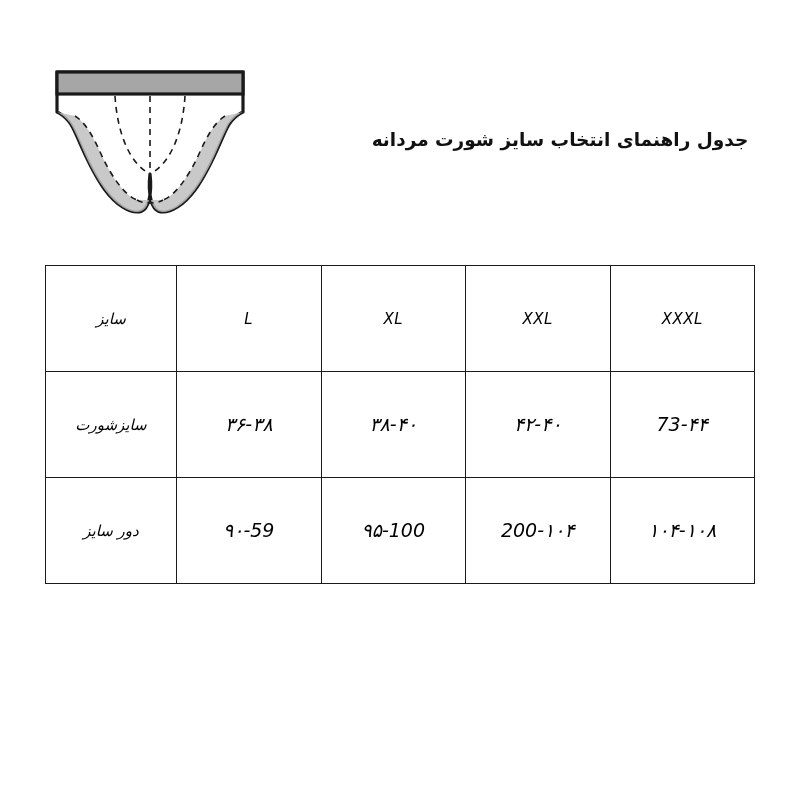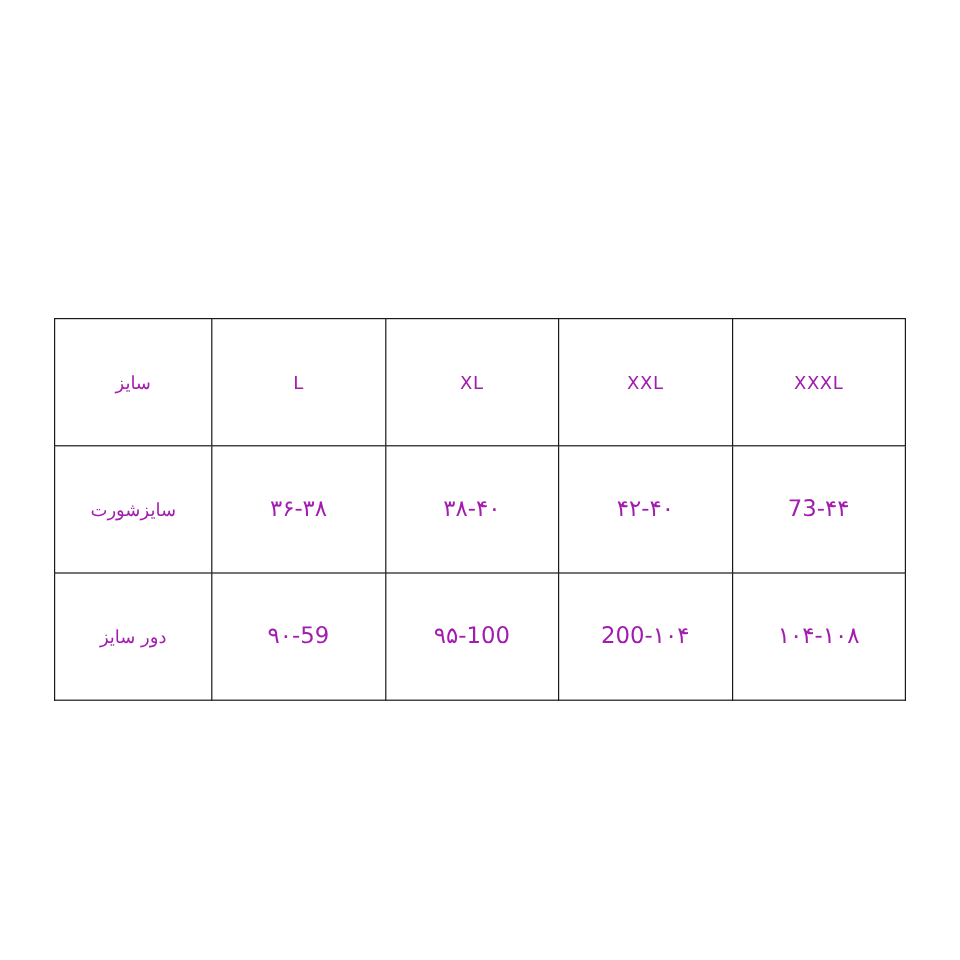--- a/index.html
+++ b/index.html
@@ -74,22 +74,23 @@
     border-collapse: collapse;
     table-layout: fixed;
     direction: rtl;
   }
   table.size-table td {
     border: 1px solid #1a1a1a;
     height: 105px;
     text-align: center;
     vertical-align: middle;
     font-size: 15px;
-    color: #a21caf;
+    color: #000000;
     padding: 0;
+    font-style: italic;
   }
   table.size-table td.label-cell {
     width: 130px;
     font-size: 15px;
     font-weight: normal;
     direction: rtl;
   }
   table.size-table td.head-cell {
     font-size: 15px;
     letter-spacing: 0.5px;
@@ -104,20 +105,48 @@
   }
 
   
   .brief-svg { display: block; }
 </style>
 </head>
 <body>
 
 <div class="page">
 
+  <div class="header">
+
+    <div class="title-wrap">
+      <div class="title">جدول راهنمای انتخاب سایز شورت مردانه</div>
+    </div>
+
+    <div class="illus-wrap">
+      <svg class="brief-svg" width="210" height="180" viewBox="0 0 210 180">
+
+        <path d="M12,22 L198,22 L198,62 C198,62 188,66 182,78 C174,94 166,118 150,140 C138,156 126,162 118,162 C112,162 108,158 106,150 C104,142 104,132 105,124 C105,124 105,124 105,124 C106,132 106,142 104,150 C102,158 98,162 92,162 C84,162 72,156 60,140 C44,118 36,94 28,78 C22,66 12,62 12,62 Z" fill="#ffffff" stroke="#1a1a1a" stroke-width="3.2" stroke-linejoin="round"></path>
+
+        <path d="M12,62 C12,62 22,66 28,78 C36,94 44,118 60,140 C72,156 84,162 92,162 C98,162 102,158 104,150 L92,150 C80,146 66,126 56,104 C48,86 40,72 30,66 Z" fill="#bfbfbf" opacity="0.85"></path>
+        <path d="M198,62 C198,62 188,66 182,78 C174,94 166,118 150,140 C138,156 126,162 118,162 C112,162 108,158 106,150 L118,150 C130,146 144,126 154,104 C162,86 170,72 180,66 Z" fill="#bfbfbf" opacity="0.85"></path>
+
+        <rect x="12" y="22" width="186" height="22" fill="#a6a6a6" stroke="#1a1a1a" stroke-width="3.2"></rect>
+
+        <path d="M70,46 C72,78 82,112 105,124" fill="none" stroke="#1a1a1a" stroke-width="1.6" stroke-dasharray="6,5"></path>
+        <path d="M140,46 C138,78 128,112 105,124" fill="none" stroke="#1a1a1a" stroke-width="1.6" stroke-dasharray="6,5"></path>
+        <path d="M105,46 L105,124" fill="none" stroke="#1a1a1a" stroke-width="1.6" stroke-dasharray="6,5"></path>
+
+        <path d="M30,66 C40,72 48,86 56,104 C66,126 80,146 92,150" fill="none" stroke="#1a1a1a" stroke-width="1.6" stroke-dasharray="6,5"></path>
+        <path d="M180,66 C170,72 162,86 154,104 C144,126 130,146 118,150" fill="none" stroke="#1a1a1a" stroke-width="1.6" stroke-dasharray="6,5"></path>
+
+        <path d="M92,150 C98,154 112,154 118,150" fill="none" stroke="#1a1a1a" stroke-width="1.6" stroke-dasharray="6,5"></path>
+      </svg>
+    </div>
+
+  </div>
 
   <div class="table-wrap">
     <table class="size-table">
       <tbody>
         <tr>
           <td class="head-cell">
             <span class="cell-inner">XXXL</span>
           </td>
           <td class="head-cell">
             <span class="cell-inner">XXL</span>

